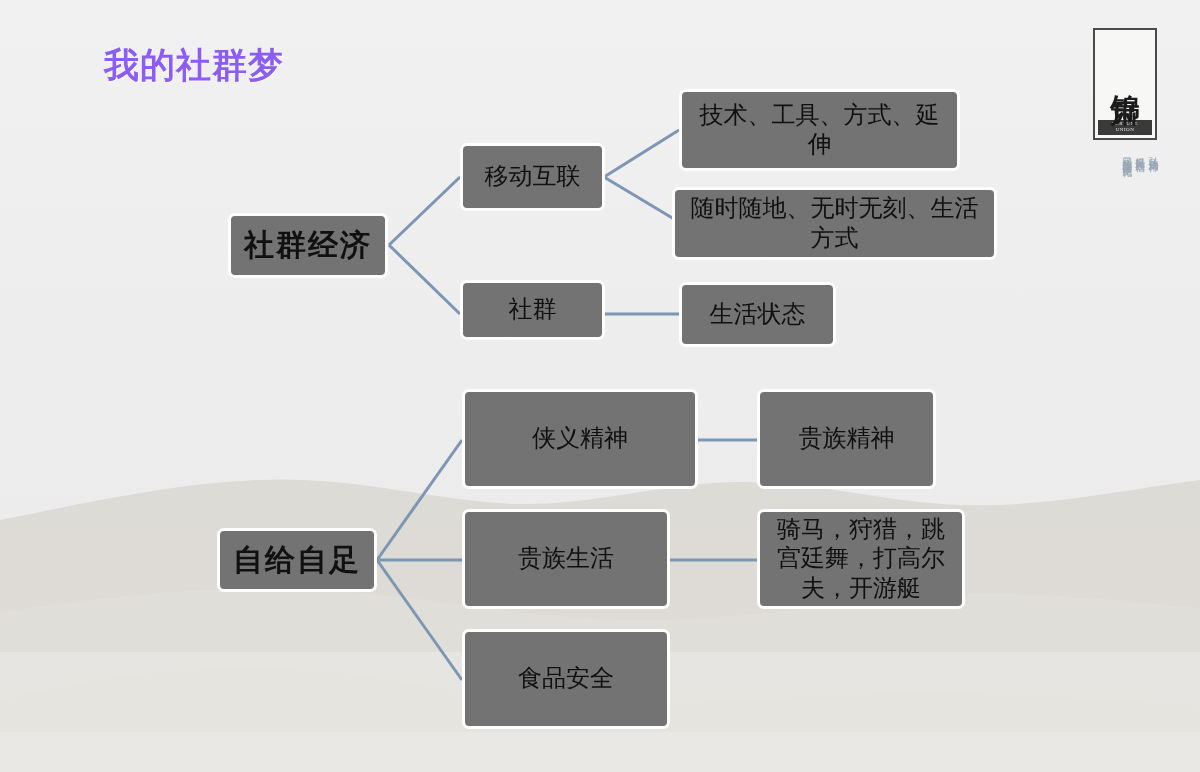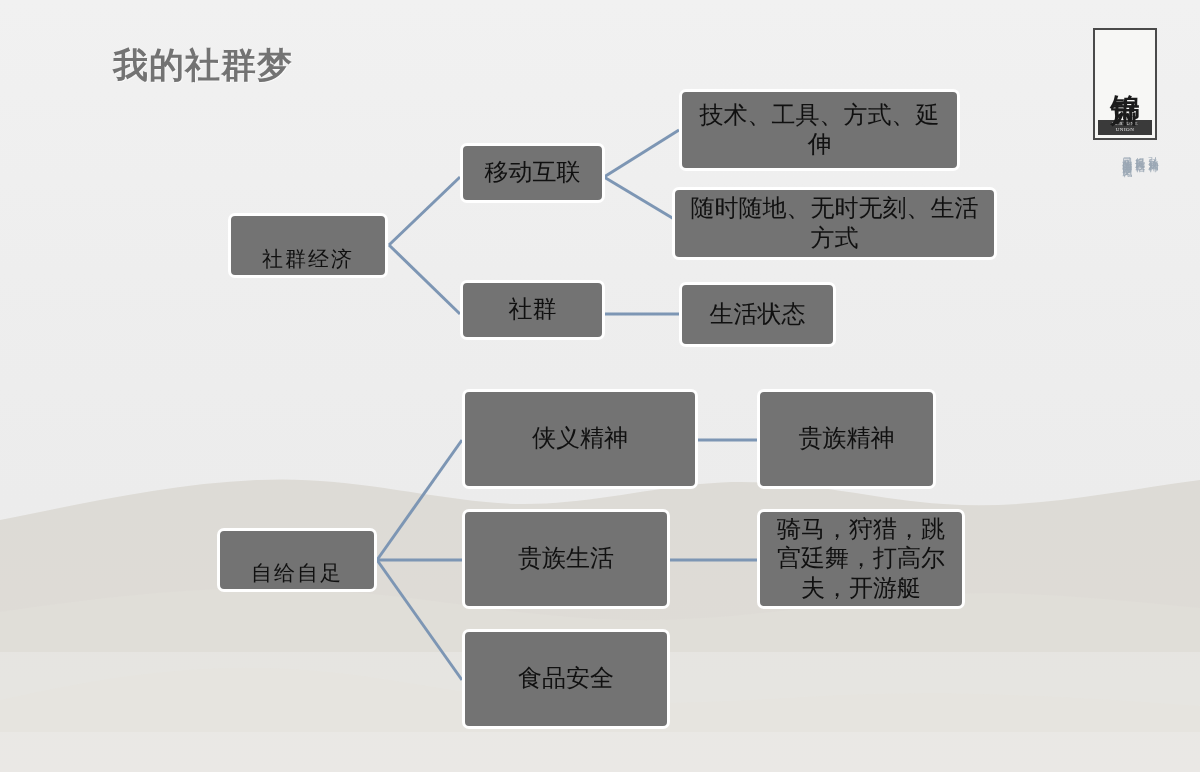--- a/index.html
+++ b/index.html
@@ -29,27 +29,27 @@
     width: 100%;
     pointer-events: none;
   }
   .m-far  { bottom: 120px; height: 300px; opacity: .75; }
   .m-mid  { bottom:  40px; height: 240px; opacity: .62; }
   .m-near { bottom:   0px; height: 150px; opacity: .55; }
 
   
   .slide-title {
     position: absolute;
-    left: 113px;
+    left: 104px;
     top: 42px;
     font-family: "DejaVu Sans", "Liberation Sans", sans-serif;
     font-weight: bold;
     font-size: 35px;
     letter-spacing: 1px;
-    color: #737373;
+    color: #8b5cf6;
     text-shadow: 1px 1px 0 rgba(255,255,255,.55);
     white-space: nowrap;
   }
 
   
   .logo-wrap {
     position: absolute;
     left: 1093px;
     top: 28px;
     width: 66px;
@@ -134,24 +134,23 @@
     justify-content: center;
     text-align: center;
     color: #101010;
     font-family: "DejaVu Serif", "Liberation Serif", serif;
     font-size: 24px;
     line-height: 1.22;
     padding: 2px 8px;
     box-shadow: 0 0 0 0 rgba(0,0,0,0);
   }
   .node.root {
-    font-weight: normal;
+    font-weight: bold;
     letter-spacing: 2px;
-    font-size: 21px;
-    align-items: flex-end;
+    font-size: 30px;
   }
   .node.tight { letter-spacing: 0; }
   .node .nlabel { display: block; }
 </style>
 </head>
 <body>
 
 <div id="slide">
 
   <div class="bg-base"></div>
@@ -215,21 +214,21 @@
         <path d="M670,440 L757,440"></path>
 
         <path d="M670,560 L757,560"></path>
       </g>
     </svg>
 
     <div class="node root" style="left:228px; top:213px; width:160px; height:65px;">
       <span class="nlabel">社群经济</span>
     </div>
 
-    <div class="node" style="left:460px; top:143px; width:145px; height:60px;">
+    <div class="node" style="left:460px; top:143px; width:145px; height:68px;">
       <span class="nlabel">移动互联</span>
     </div>
 
     <div class="node" style="left:679px; top:89px; width:281px; height:82px;">
       <span class="nlabel">技术、工具、方式、延伸</span>
     </div>
 
     <div class="node" style="left:672px; top:187px; width:325px; height:73px;">
       <span class="nlabel">随时随地、无时无刻、生活方式</span>
     </div>

